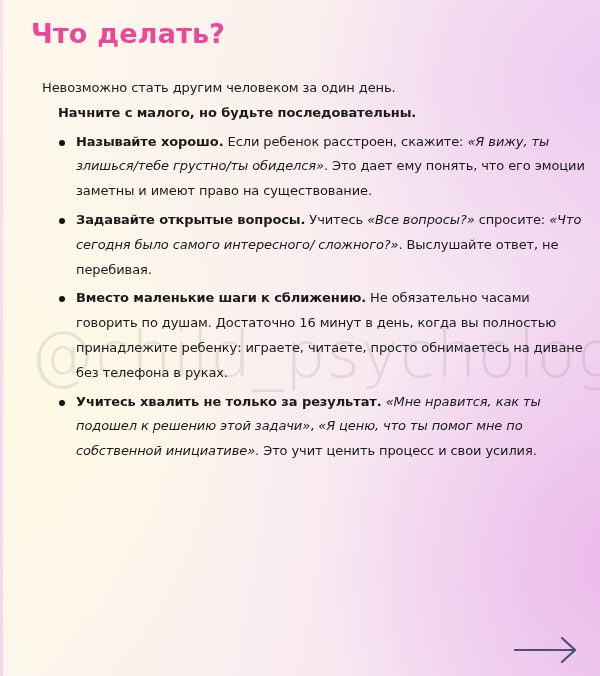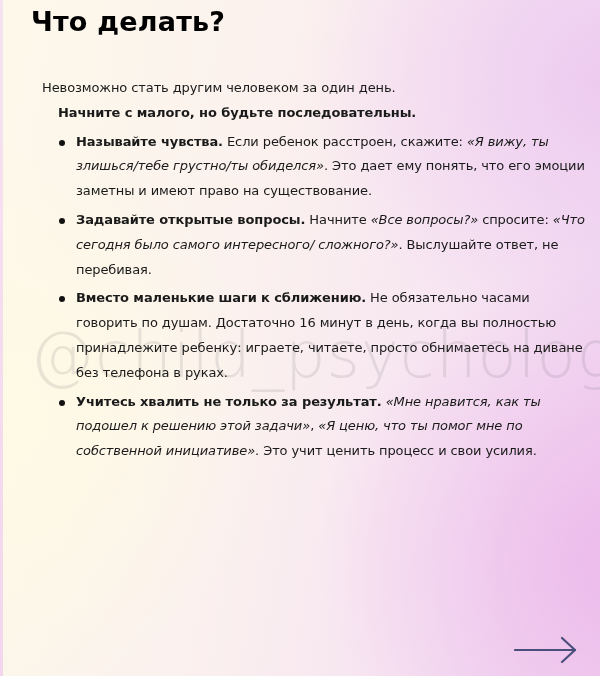--- a/index.html
+++ b/index.html
@@ -18,23 +18,23 @@
     background: linear-gradient(180deg, #f6e3f1, #f3d6ee);
   }
   .watermark {
     position: absolute; left: 30px; top: 318px;
     font-family: "DejaVu Sans", sans-serif;
     font-size: 64px; font-weight: 300; letter-spacing: 1px;
     color: rgba(120,110,120,0.16);
     white-space: nowrap; pointer-events: none;
   }
   .title {
-    position: absolute; left: 31px; top: 6px;
+    position: absolute; left: 31px; top: 18px;
     font-size: 27px; font-weight: bold; letter-spacing: 0.2px;
-    color: #000000; margin: 0;
+    color: #ec4899; margin: 0;
   }
   .content {
     position: absolute; left: 42px; top: 76px; width: 545px;
     font-size: 13px; line-height: 24.8px; letter-spacing: -0.1px;
   }
   .intro { margin: 0; }
   .intro-strong { margin: 0 0 4px 16px; font-weight: bold; }
   ul.list { list-style: none; margin: 0; padding: 0; }
   ul.list li {
     position: relative; padding-left: 34px; margin: 0 0 4px 0;
@@ -59,25 +59,25 @@
 
 <h1 class="title">Что делать?</h1>
 
 <div class="content">
   <p class="intro">Невозможно стать другим человеком за один день.</p>
   <p class="intro-strong">Начните с малого, но будьте последовательны.</p>
 
   <ul class="list">
     <li>
       <span class="bullet"></span>
-      <span class="b">Называйте чувства.</span><span> Если ребенок расстроен, скажите: </span><span class="i">«Я вижу, ты злишься/тебе грустно/ты обиделся»</span><span>. Это дает ему понять, что его эмоции заметны и имеют право на существование.</span>
+      <span class="b">Называйте хорошо.</span><span> Если ребенок расстроен, скажите: </span><span class="i">«Я вижу, ты злишься/тебе грустно/ты обиделся»</span><span>. Это дает ему понять, что его эмоции заметны и имеют право на существование.</span>
     </li>
     <li>
       <span class="bullet"></span>
-      <span class="b">Задавайте открытые вопросы.</span><span> Начните </span><span class="i">«Все вопросы?»</span><span> спросите: </span><span class="i">«Что сегодня было самого интересного/ сложного?»</span><span>. Выслушайте ответ, не перебивая.</span>
+      <span class="b">Задавайте открытые вопросы.</span><span> Учитесь </span><span class="i">«Все вопросы?»</span><span> спросите: </span><span class="i">«Что сегодня было самого интересного/ сложного?»</span><span>. Выслушайте ответ, не перебивая.</span>
     </li>
     <li>
       <span class="bullet"></span>
       <span class="b">Вместо маленькие шаги к сближению.</span><span> Не обязательно часами говорить по душам. Достаточно 16 минут в день, когда вы полностью принадлежите ребенку: играете, читаете, просто обнимаетесь на диване без телефона в руках.</span>
     </li>
     <li>
       <span class="bullet"></span>
       <span class="b">Учитесь хвалить не только за результат.</span><span> </span><span class="i">«Мне нравится, как ты подошел к решению этой задачи»</span><span>, </span><span class="i">«Я ценю, что ты помог мне по собственной инициативе»</span><span>. Это учит ценить процесс и свои усилия.</span>
     </li>
   </ul>

